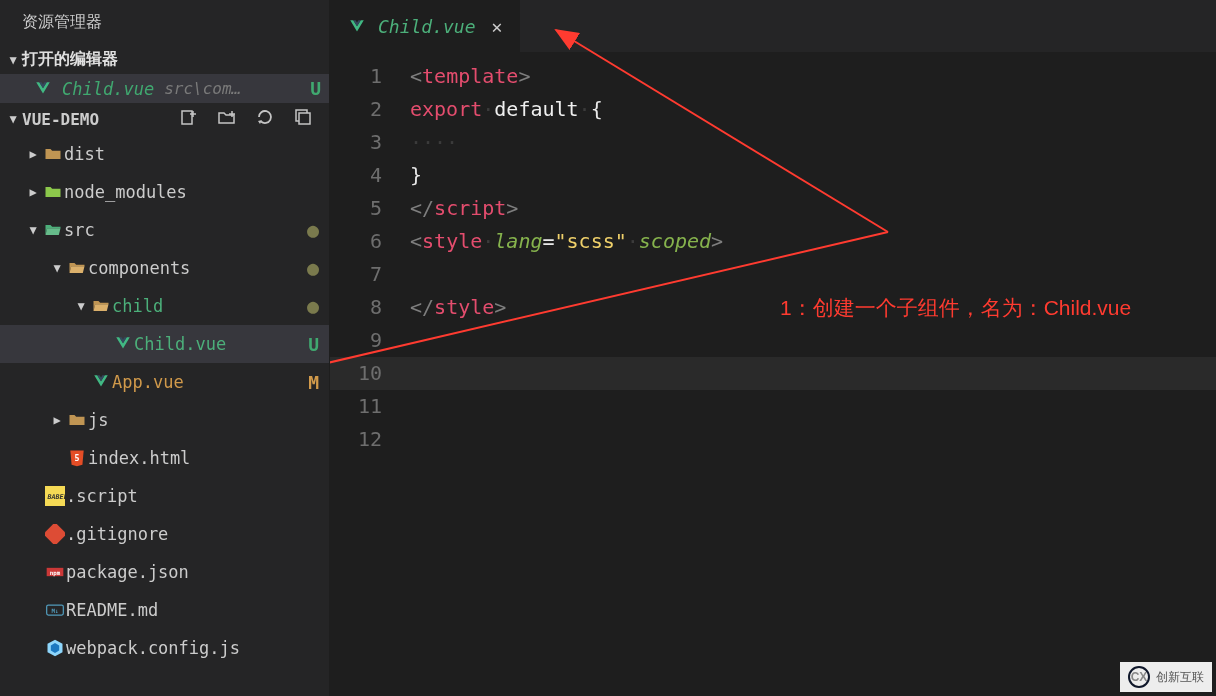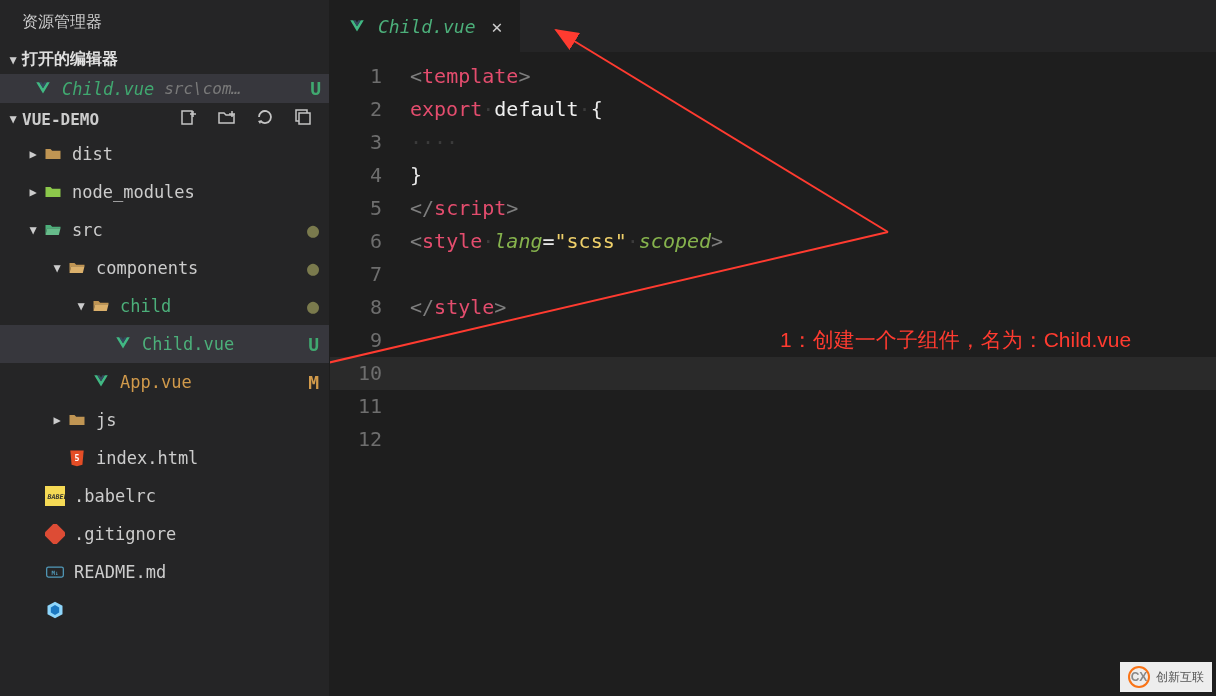--- a/index.html
+++ b/index.html
@@ -70,21 +70,21 @@
   align-items:center;
   height:38px;
   padding-right:10px;
   cursor:pointer;
   white-space:nowrap;
 }
 .tree-row.selected { background:#37373d; }
 .tree-row .indent { display:inline-block; }
 .tree-row .caret { width:18px; display:inline-block; text-align:center; font-size:12px; color:#cccccc;}
 .tree-row .ficon { width:22px; display:inline-flex; justify-content:center; align-items:center;}
-.tree-row .label { margin-left:8px; color:#cccccc;}
+.tree-row .label { color:#cccccc;}
 .tree-row .status { margin-left:auto; font-weight:700; font-size:18px;}
 .tree-row .dot { margin-left:auto; color:#6b6b3d; font-size:20px;}
 .status-u { color:#40a870; }
 .status-m { color:#d19a4b; }
 .label-green { color:#4caf7a !important; }
 .label-mod { color:#d19a4b !important; }
 .dot { color:#7a7a4d !important; }
 
 
 .main { flex:1; display:flex; flex-direction:column; background:#1e1e1e; position:relative;}
@@ -145,21 +145,21 @@
   background:rgba(255,255,255,0.92);
   color:#555;
   font-size:12px;
   padding:4px 8px;
   display:flex;
   align-items:center;
   gap:6px;
   font-family:"Microsoft YaHei",sans-serif;
 }
 .watermark .wm-icon {
-  width:22px;height:22px;border:2px solid #f97316;border-radius:50%;
+  width:22px;height:22px;border:2px solid #0f172a;border-radius:50%;
   display:flex;align-items:center;justify-content:center;
   font-weight:700;color:#888;font-size:12px;
 }
 
 
 .ico-folder svg, .ico-file svg { width:20px; height:20px; display:block;}
 </style>
 </head>
 <body>
 
@@ -318,53 +318,64 @@
     </div>
 
     <div class="tree-row">
       <span class="indent" style="width:44px"></span>
       <span class="ficon">
           <svg width="20" height="20" viewBox="0 0 24 24">
             <rect width="24" height="24" fill="#f5da55"></rect>
             <text x="3" y="16" font-size="8" fill="#323330" font-style="italic" font-weight="700">BABEL</text>
           </svg>
         </span>
-      <span class="label">.babelrc</span>
+      <span class="label">.script</span>
     </div>
 
     <div class="tree-row">
       <span class="indent" style="width:44px"></span>
       <span class="ficon">
           <svg width="20" height="20" viewBox="0 0 24 24">
             <rect x="2" y="2" width="20" height="20" transform="rotate(45 12 12)" fill="#dd4c35"></rect>
           </svg>
         </span>
       <span class="label">.gitignore</span>
     </div>
 
+    <div class="tree-row">
+      <span class="indent" style="width:44px"></span>
+      <span class="ficon">
+          <svg width="20" height="20" viewBox="0 0 24 24">
+            <rect x="2" y="7" width="20" height="10" fill="#cb3837"></rect>
+            <text x="12" y="15" font-size="7" text-anchor="middle" fill="#fff" font-weight="700">npm</text>
+          </svg>
+        </span>
+      <span class="label">package.json</span>
+    </div>
 
     <div class="tree-row">
       <span class="indent" style="width:44px"></span>
       <span class="ficon">
           <svg width="20" height="20" viewBox="0 0 24 24">
             <rect x="2" y="6" width="20" height="12" rx="2" fill="none" stroke="#519aba" stroke-width="1.5"></rect>
             <text x="12" y="15" font-size="7" text-anchor="middle" fill="#519aba" font-weight="700">M↓</text>
           </svg>
         </span>
       <span class="label">README.md</span>
     </div>
 
     <div class="tree-row">
       <span class="indent" style="width:44px"></span>
       <span class="ficon">
           <svg width="20" height="20" viewBox="0 0 24 24">
             <polygon points="12,2 21,7 21,17 12,22 3,17 3,7" fill="#8ed6fb"></polygon>
             <polygon points="12,6 17,9 17,15 12,18 7,15 7,9" fill="#1c78c0"></polygon>
           </svg>
         </span>
+      <span class="label">webpack.config.js</span>
     </div>
 
   </div>
 </div>
 
 <div class="main">
   <div class="tabbar">
     <div class="tab">
       <span class="vue-icon">
           <svg viewBox="0 0 24 24" width="18" height="18">
@@ -408,19 +419,19 @@
 
   <svg class="overlay" width="886" height="644">
     <defs>
       <marker id="ah" markerWidth="12" markerHeight="10" refX="11" refY="5" orient="auto">
         <path d="M0,0 L12,5 L0,10 z" fill="#ff3b30"></path>
       </marker>
     </defs>
     <line x1="558" y1="232" x2="226" y2="30" stroke="#ff3b30" stroke-width="2" marker-end="url(#ah)"></line>
     <line x1="558" y1="232" x2="-24" y2="368" stroke="#ff3b30" stroke-width="2" marker-end="url(#ah)"></line>
   </svg>
-  <div class="annotation-text" style="left:450px; top:294px;margin-top:32px;">1：创建一个子组件，名为：Child.vue</div>
+  <div class="annotation-text" style="left:450px; top:294px;">1：创建一个子组件，名为：Child.vue</div>
 
   <div class="watermark">
     <span class="wm-icon">CX</span>
     <span>创新互联</span>
   </div>
 </div>
 
 </body></html>

